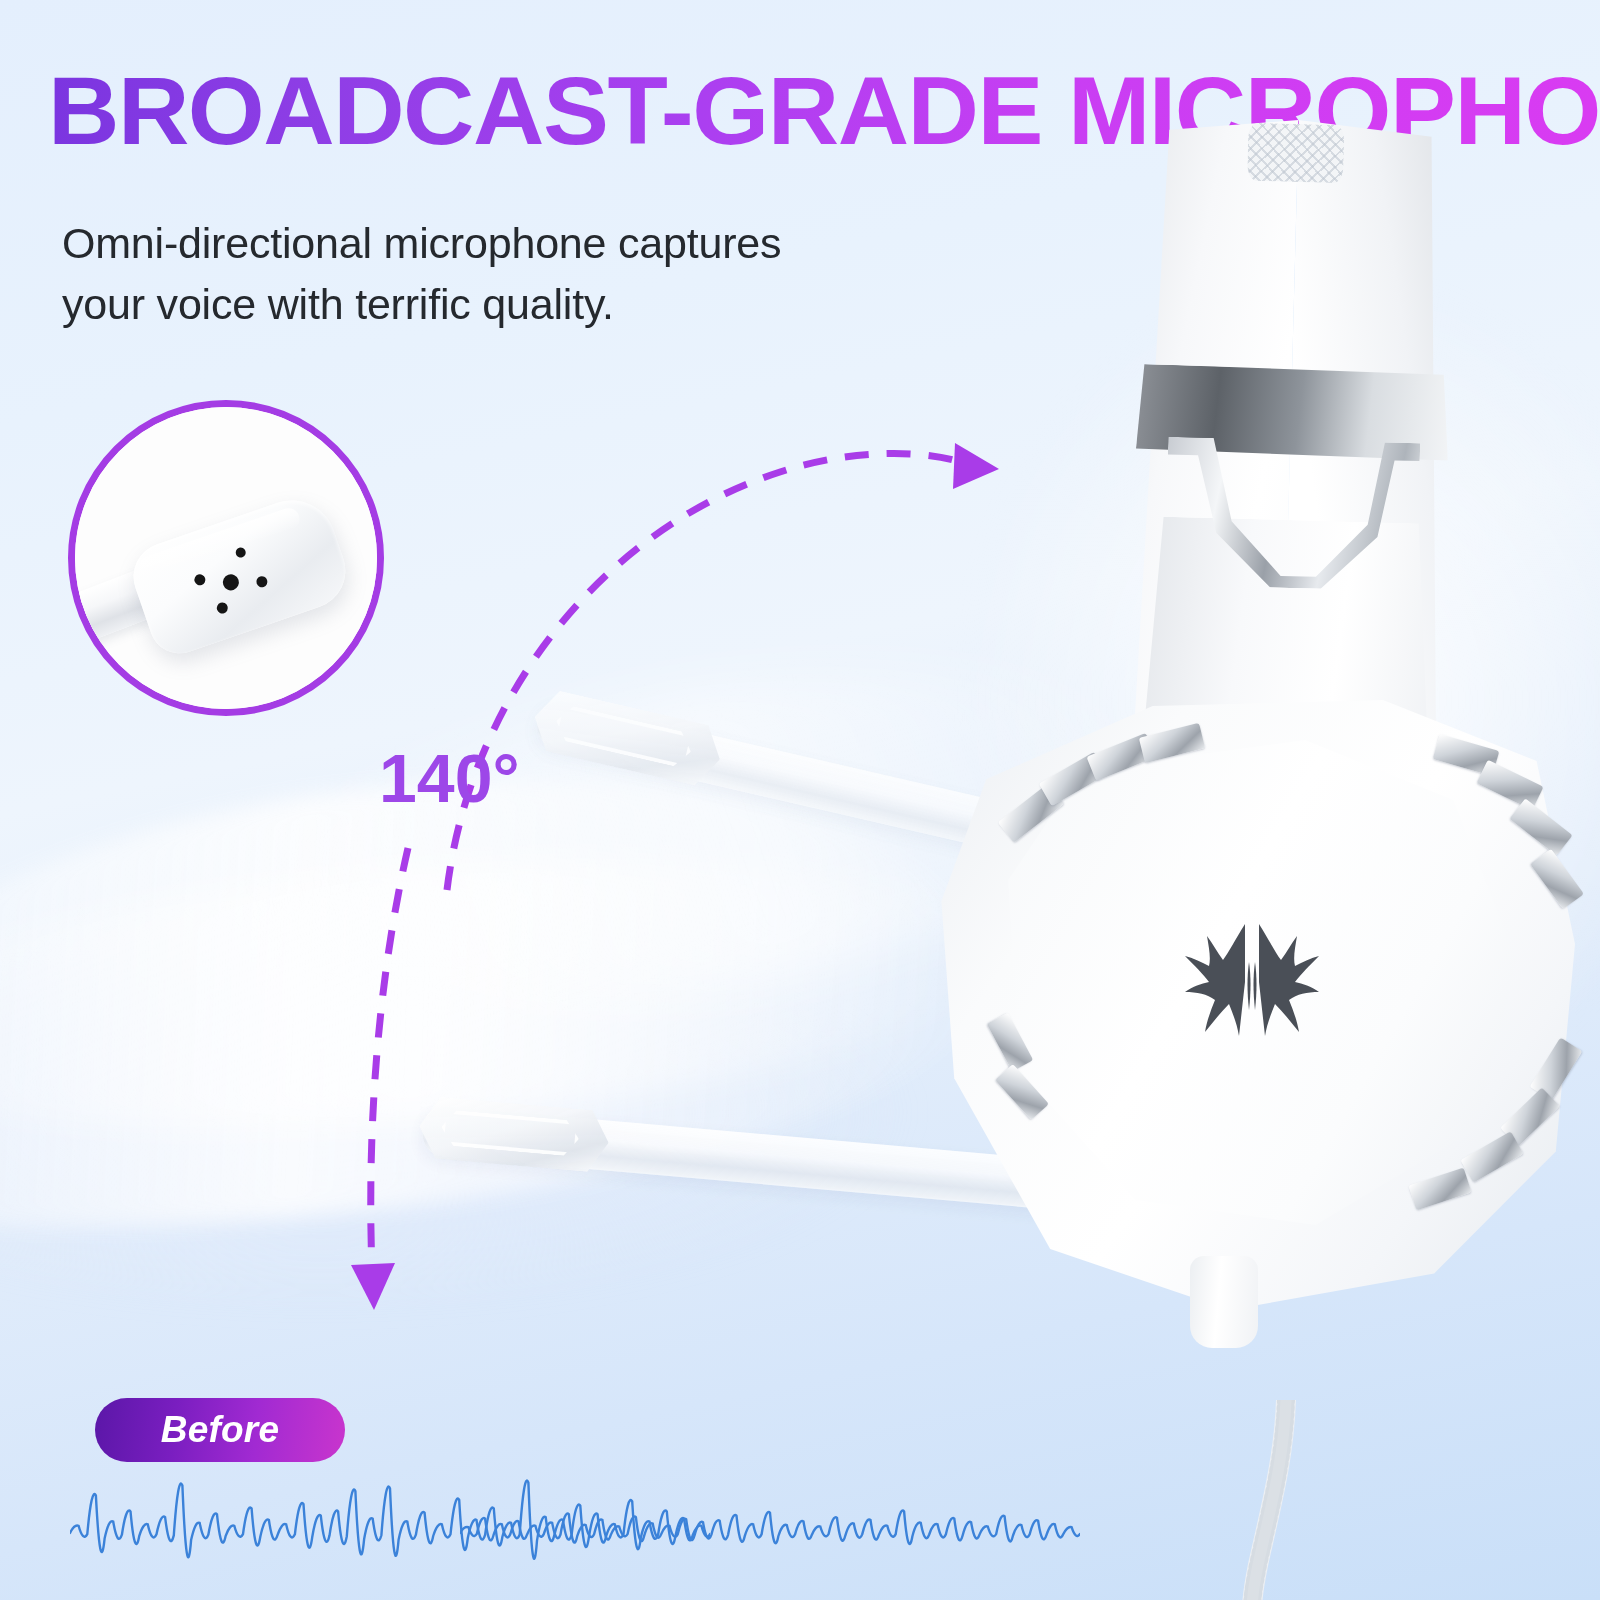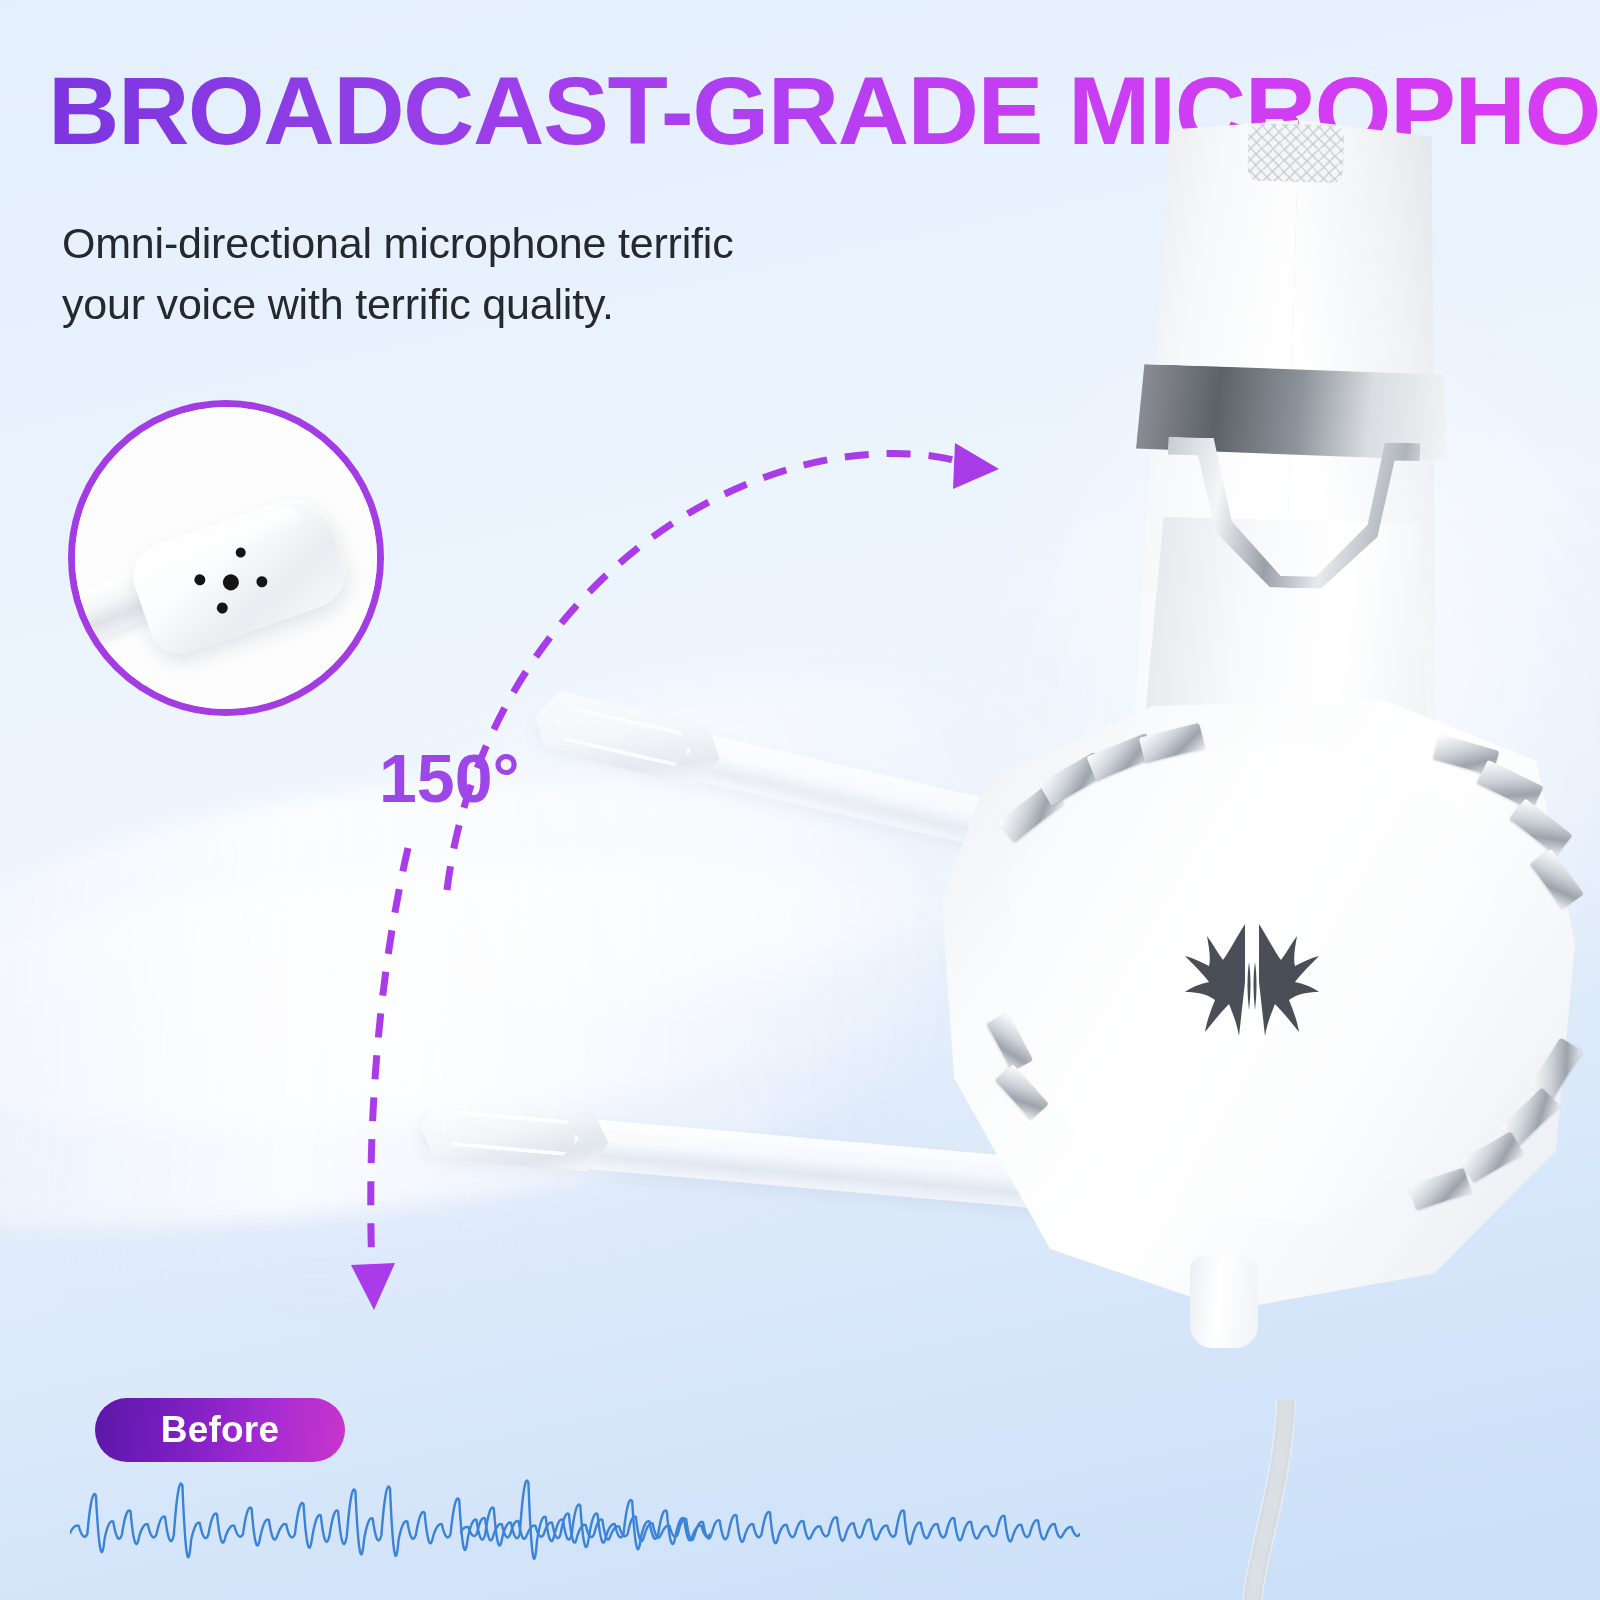--- a/index.html
+++ b/index.html
@@ -280,42 +280,42 @@
     border-radius: 34px;
     background: linear-gradient(97deg, #5b17a8 0%, #7a1ec0 32%, #a12ad2 64%, #c935cd 100%);
     color: #ffffff;
     font-size: 37px;
     font-weight: bold;
     display: flex;
     align-items: center;
     justify-content: center;
     letter-spacing: 0.2px;
   }
-  #pill-before { left: 95px; top: 1398px; }
+  #pill-before { left: 95px; top: 1398px; font-style: italic; }
   #pill-after  { left: 485px; top: 1398px; }
 
   .wave { position: absolute; }
   #wave-before { left: 70px; top: 1478px; }
   #wave-after  { left: 460px; top: 1478px; }
 </style>
 </head>
 <body>
 
 <div id="stage">
 
   <div class="bg-swoosh" id="glow-right"></div>
   <div class="bg-swoosh" id="swoosh-c"></div>
   <div class="bg-swoosh" id="swoosh-a"></div>
   <div class="bg-swoosh" id="swoosh-b"></div>
   <div class="bg-swoosh" id="swoosh-d"></div>
 
   <div id="headline">BROADCAST-GRADE MICROPHONE</div>
 
   <div id="subcopy">
-    <span>Omni-directional microphone terrific</span>
+    <span>Omni-directional microphone captures</span>
     <span>your voice with terrific quality.</span>
   </div>
 
   <div id="mic-inset">
     <div class="inset-stage">
       <div class="boom-arm"></div>
       <div class="mic-head">
         <div class="hole" style="left:84px; top:52px; width:16px; height:16px;"></div>
         <div class="hole" style="left:106px; top:30px; width:10px; height:10px;"></div>
         <div class="hole" style="left:58px; top:42px; width:11px; height:11px;"></div>
@@ -399,21 +399,21 @@
   </div>
 
   <svg id="arcs" viewBox="0 0 1600 1600">
     <path d="M 447 890 C 470 700 600 530 780 472 C 860 446 930 452 960 462" fill="none" stroke="#a93ce8" stroke-width="7" stroke-dasharray="24 18" stroke-linecap="butt"></path>
     <polygon points="955,443 999,469 953,489" fill="#a93ce8"></polygon>
 
     <path d="M 408 848 C 382 960 366 1110 372 1270" fill="none" stroke="#a93ce8" stroke-width="7" stroke-dasharray="24 18" stroke-linecap="butt"></path>
     <polygon points="351,1265 395,1263 374,1310" fill="#a93ce8"></polygon>
   </svg>
 
-  <div id="angle-label">150°</div>
+  <div id="angle-label">140°</div>
 
   <div class="pill" id="pill-before">
     <span>Before</span>
   </div>
 
   <svg class="wave" id="wave-before" width="640" height="110" viewBox="0 0 640 110">
       <path d="M 0 55 Q 4.3 46.0 8.6 47.8 Q 13.0 64.0 17.3 56.1 Q 21.6 8.2 25.9 17.6 Q 30.3 101.8 34.6 60.6 Q 38.9 40.6 43.2 43.5 Q 47.6 69.4 51.9 56.7 Q 56.2 28.0 60.5 33.4 Q 64.9 82.0 69.2 58.2 Q 73.5 44.2 77.8 46.4 Q 82.2 65.8 86.5 56.3 Q 90.8 35.2 95.1 39.2 Q 99.5 74.8 103.8 57.4 Q 108.1 -4.4 112.4 7.5 Q 116.8 114.4 121.1 62.1 Q 125.4 42.4 129.7 44.9 Q 134.1 67.6 138.4 56.5 Q 142.7 31.6 147.0 36.3 Q 151.4 78.4 155.7 57.8 Q 160.0 46.0 164.3 47.8 Q 168.6 64.0 173.0 56.1 Q 177.3 24.4 181.6 30.5 Q 185.9 85.6 190.3 58.7 Q 194.6 38.8 198.9 42.0 Q 203.2 71.2 207.6 56.9 Q 211.9 44.2 216.2 46.4 Q 220.5 65.8 224.9 56.3 Q 229.2 19.0 233.5 26.2 Q 237.8 91.0 242.2 59.3 Q 246.5 33.4 250.8 37.7 Q 255.1 76.6 259.5 57.6 Q 263.8 28.0 268.1 33.4 Q 272.4 82.0 276.8 58.2 Q 281.1 2.8 285.4 13.2 Q 289.7 107.2 294.1 61.3 Q 298.4 37.0 302.7 40.6 Q 307.0 73.0 311.4 57.2 Q 315.7 -0.8 320.0 10.4 Q 324.3 110.8 328.6 61.7 Q 333.0 40.6 337.3 43.5 Q 341.6 69.4 345.9 56.7 Q 350.3 29.8 354.6 34.8 Q 358.9 80.2 363.2 58.0 Q 367.6 44.2 371.9 46.4 Q 376.2 65.8 380.5 56.3 Q 384.9 13.6 389.2 21.9 Q 393.5 96.4 397.8 60.0 Q 402.2 38.8 406.5 42.0 Q 410.8 71.2 415.1 56.9 Q 419.5 24.4 423.8 30.5 Q 428.1 85.6 432.4 58.7 Q 436.8 42.4 441.1 44.9 Q 445.4 67.6 449.7 56.5 Q 454.1 -8.0 458.4 4.6 Q 462.7 118.0 467.0 62.6 Q 471.4 35.2 475.7 39.2 Q 480.0 74.8 484.3 57.4 Q 488.6 38.8 493.0 42.0 Q 497.3 71.2 501.6 56.9 Q 505.9 20.8 510.3 27.6 Q 514.6 89.2 518.9 59.1 Q 523.2 31.6 527.6 36.3 Q 531.9 78.4 536.2 57.8 Q 540.5 44.2 544.9 46.4 Q 549.2 65.8 553.5 56.3 Q 557.8 15.4 562.2 23.3 Q 566.5 94.6 570.8 59.8 Q 575.1 40.6 579.5 43.5 Q 583.8 69.4 588.1 56.7 Q 592.4 28.0 596.8 33.4 Q 601.1 82.0 605.4 58.2 Q 609.7 37.0 614.1 40.6 Q 618.4 73.0 622.7 57.2 Q 627.0 46.0 631.4 47.8 Q 635.7 64.0 640.0 56.1" fill="none" stroke="#3b82d9" stroke-width="2.4" stroke-linecap="round"></path>
     </svg>
   <svg class="wave" id="wave-after" width="620" height="110" viewBox="0 0 620 110">
       <path d="M 0 55 Q 4.2 47.8 8.4 49.2 Q 12.6 62.2 16.8 55.9 Q 20.9 37.0 25.1 40.6 Q 29.3 73.0 33.5 57.2 Q 37.7 44.2 41.9 46.4 Q 46.1 65.8 50.3 56.3 Q 54.5 40.6 58.6 43.5 Q 62.8 69.4 67.0 56.7 Q 71.2 46.0 75.4 47.8 Q 79.6 64.0 83.8 56.1 Q 88.0 42.4 92.2 44.9 Q 96.4 67.6 100.5 56.5 Q 104.7 31.6 108.9 36.3 Q 113.1 78.4 117.3 57.8 Q 121.5 45.1 125.7 47.1 Q 129.9 64.9 134.1 56.2 Q 138.2 38.8 142.4 42.0 Q 146.6 71.2 150.8 56.9 Q 155.0 46.9 159.2 48.5 Q 163.4 63.1 167.6 56.0 Q 171.8 35.2 175.9 39.2 Q 180.1 74.8 184.3 57.4 Q 188.5 43.3 192.7 45.6 Q 196.9 66.7 201.1 56.4 Q 205.3 46.0 209.5 47.8 Q 213.6 64.0 217.8 56.1 Q 222.0 37.9 226.2 41.3 Q 230.4 72.1 234.6 57.1 Q 238.8 41.5 243.0 44.2 Q 247.2 68.5 251.4 56.6 Q 255.5 39.7 259.7 42.8 Q 263.9 70.3 268.1 56.8 Q 272.3 33.4 276.5 37.7 Q 280.7 76.6 284.9 57.6 Q 289.1 44.2 293.2 46.4 Q 297.4 65.8 301.6 56.3 Q 305.8 29.8 310.0 34.8 Q 314.2 80.2 318.4 58.0 Q 322.6 45.1 326.8 47.1 Q 330.9 64.9 335.1 56.2 Q 339.3 40.6 343.5 43.5 Q 347.7 69.4 351.9 56.7 Q 356.1 46.9 360.3 48.5 Q 364.5 63.1 368.6 56.0 Q 372.8 36.1 377.0 39.9 Q 381.2 73.9 385.4 57.3 Q 389.6 43.3 393.8 45.6 Q 398.0 66.7 402.2 56.4 Q 406.4 38.8 410.5 42.0 Q 414.7 71.2 418.9 56.9 Q 423.1 46.0 427.3 47.8 Q 431.5 64.0 435.7 56.1 Q 439.9 28.0 444.1 33.4 Q 448.2 82.0 452.4 58.2 Q 456.6 42.4 460.8 44.9 Q 465.0 67.6 469.2 56.5 Q 473.4 44.2 477.6 46.4 Q 481.8 65.8 485.9 56.3 Q 490.1 37.0 494.3 40.6 Q 498.5 73.0 502.7 57.2 Q 506.9 41.5 511.1 44.2 Q 515.3 68.5 519.5 56.6 Q 523.6 46.9 527.8 48.5 Q 532.0 63.1 536.2 56.0 Q 540.4 34.3 544.6 38.4 Q 548.8 75.7 553.0 57.5 Q 557.2 45.1 561.4 47.1 Q 565.5 64.9 569.7 56.2 Q 573.9 39.7 578.1 42.8 Q 582.3 70.3 586.5 56.8 Q 590.7 44.2 594.9 46.4 Q 599.1 65.8 603.2 56.3 Q 607.4 47.8 611.6 49.2 Q 615.8 62.2 620.0 55.9" fill="none" stroke="#3b82d9" stroke-width="2.4" stroke-linecap="round"></path>

